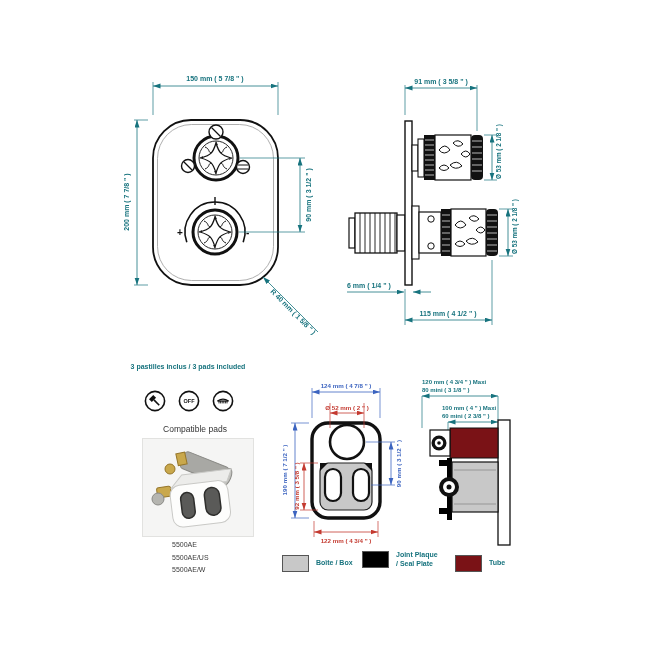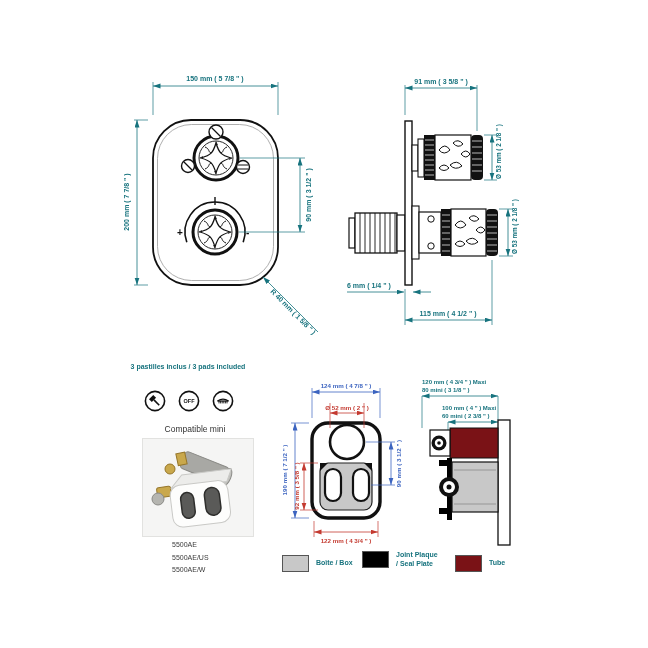--- a/index.html
+++ b/index.html
@@ -178,21 +178,21 @@
       <text x="11" y="13.2" text-anchor="middle" font-size="5.5" font-weight="bold" fill="#111">OFF</text>
     </svg>
     <svg width="22" height="22" viewBox="0 0 22 22">
       <circle cx="11" cy="11" r="9.6" fill="none" stroke="#111" stroke-width="1.6"></circle>
       <path d="M5.5,11 Q11,7.2 16.5,11" fill="none" stroke="#111" stroke-width="1.2"></path>
       <line x1="5.5" y1="11" x2="16.5" y2="11" stroke="#111" stroke-width="1.2"></line>
       <path d="M7,11 V13.4 M8.6,11 V13.4 M10.2,11 V13.4 M11.8,11 V13.4 M13.4,11 V13.4 M15,11 V13.4" stroke="#111" stroke-width="0.9"></path>
     </svg>
   </div>
 
-  <div class="compatible">Compatible mini</div>
+  <div class="compatible">Compatible pads</div>
 
   <div class="illus-frame">
     <svg width="108" height="95" viewBox="0 0 108 95">
       <rect x="0" y="0" width="108" height="95" fill="#f5f5f4"></rect>
       <g transform="rotate(22 62 28)">
         <rect x="38" y="20" width="48" height="18" rx="4" fill="#a8a8a4" stroke="#8a8a86" stroke-width="1"></rect>
         <ellipse cx="86" cy="29" rx="4" ry="9" fill="#c2c2be" stroke="#8a8a86" stroke-width="1"></ellipse>
       </g>
       <g>
         <rect x="34" y="14" width="9" height="12" fill="#c9a84c" stroke="#96762a" stroke-width="1" transform="rotate(-12 38 20)"></rect>

